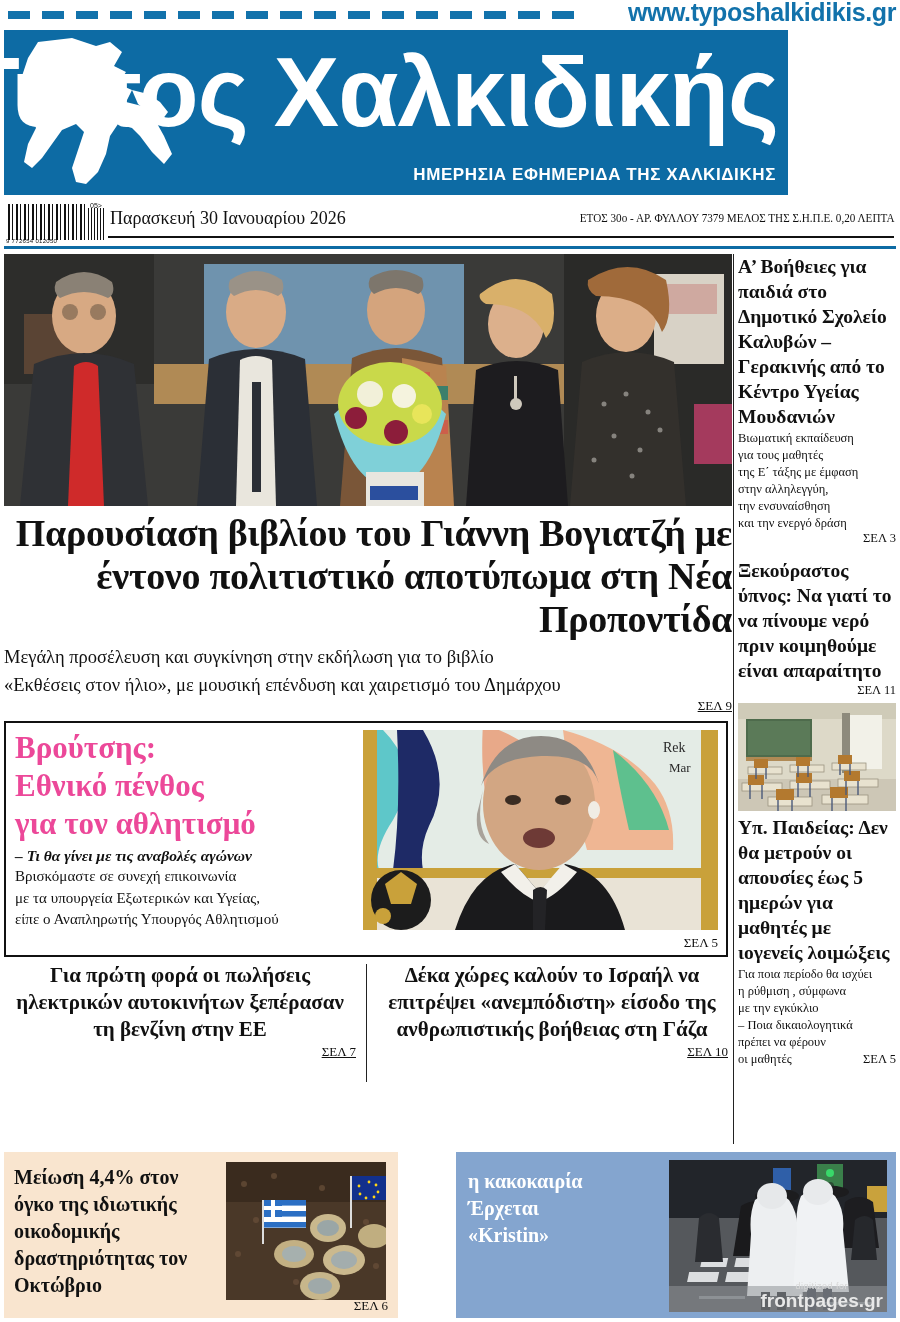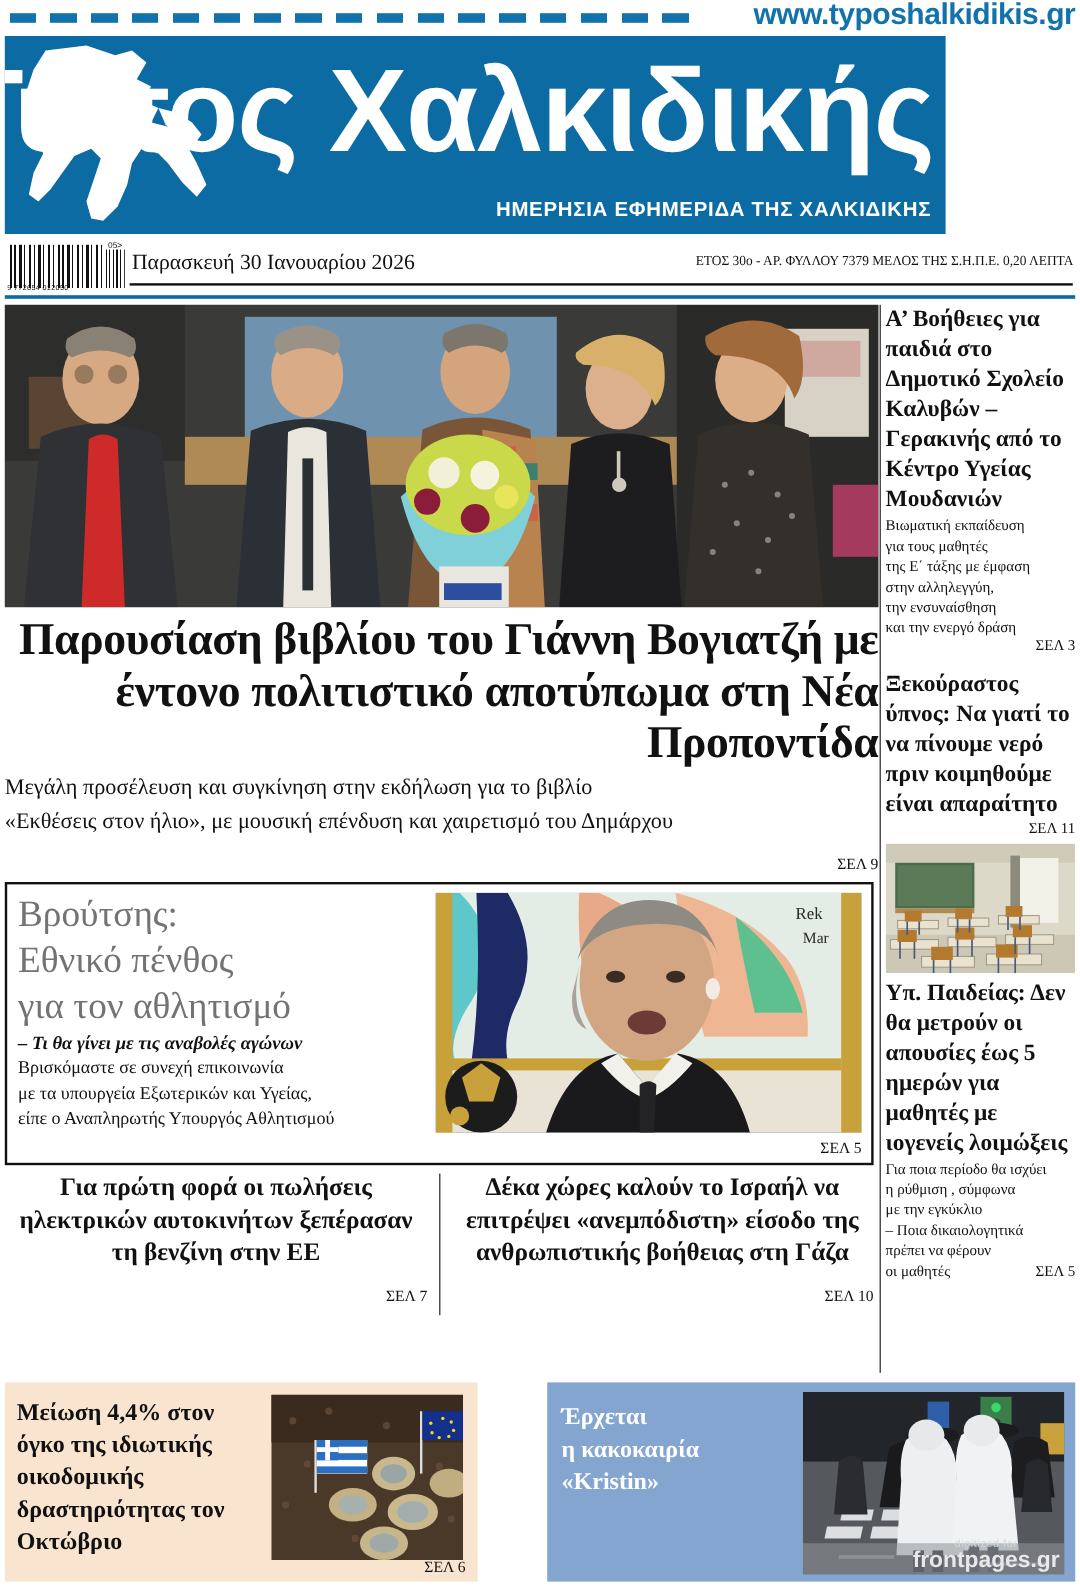--- a/index.html
+++ b/index.html
@@ -47,26 +47,26 @@
   .rightcol{position:absolute;left:738px;top:254px;width:158px;}
   .vdiv{position:absolute;left:733px;top:254px;width:1px;height:890px;background:#222;}
 
   
   .leadphoto{position:relative;width:728px;height:252px;overflow:hidden;background:#2b2b2b;}
   .leadphoto svg{display:block;width:100%;height:100%;}
 
   
   .lead-h{margin:6px 0 0 0;font-size:38px;line-height:43px;font-weight:bold;color:#111;letter-spacing:-0.3px;text-align:right;}
   .lead-sub{margin:4px 0 0 0;font-size:18.5px;line-height:24px;color:#111;}
-  .sel{display:block;text-align:right;font-size:13px;color:#111;margin-top:15px;}
+  .sel{display:block;text-align:right;font-size:13px;color:#111;margin-top:1px;text-decoration:underline;}
 
   
   .boxed{position:relative;margin-top:7px;border:2px solid #111;width:724px;height:236px;box-sizing:border-box;}
   .boxed-txt{position:absolute;left:9px;top:6px;width:338px;}
-  .bx-h{font-size:31px;line-height:38px;font-weight:normal;color:#737373;}
+  .bx-h{font-size:31px;line-height:38px;font-weight:bold;color:#ec4899;}
   .bx-kicker{font-size:15.5px;line-height:19px;font-weight:bold;margin-top:3px;color:#111;font-style:italic;}
   .bx-body{font-size:15px;line-height:19.5px;margin-top:2px;color:#111;}
   .boxed-img{position:absolute;right:8px;top:7px;width:355px;height:200px;overflow:hidden;background:#9aa;}
   .boxed-img svg{display:block;width:100%;height:100%;}
   .boxed-sel{position:absolute;right:8px;bottom:4px;font-size:13px;color:#111;}
 
   
   .twoup{position:relative;margin-top:5px;width:724px;height:128px;}
   .tu{position:absolute;top:0;text-align:center;}
   .tu-a{left:0;width:352px;}
@@ -404,22 +404,22 @@
           <ellipse cx="94" cy="124" rx="20" ry="14" fill="#c7b68b"></ellipse>
           <ellipse cx="94" cy="124" rx="12" ry="8" fill="#9fa9a9"></ellipse>
           <ellipse cx="148" cy="74" rx="16" ry="12" fill="#c0ae80"></ellipse>
         </svg>
       </div>
       <div class="bb-sel">ΣΕΛ 6</div>
     </div>
 
     <div class="bb bb-right">
       <div class="bb-h">
+        <div>η κακοκαιρία</div>
         <div>Έρχεται</div>
-        <div>η κακοκαιρία</div>
         <div>«Kristin»</div>
       </div>
       <div class="bb-img">
         <svg viewBox="0 0 218 152" xmlns="http://www.w3.org/2000/svg" preserveAspectRatio="xMidYMid slice">
           <rect width="218" height="152" fill="#2c2f33"></rect>
           <rect y="0" width="218" height="58" fill="#22252a"></rect>
           <rect x="148" y="4" width="26" height="30" fill="#3a7f4a"></rect>
           <circle cx="161" cy="13" r="4" fill="#39d86a"></circle>
           <circle cx="161" cy="26" r="4" fill="#2a4c33"></circle>
           <rect x="104" y="8" width="18" height="22" fill="#2f5fa8"></rect>

